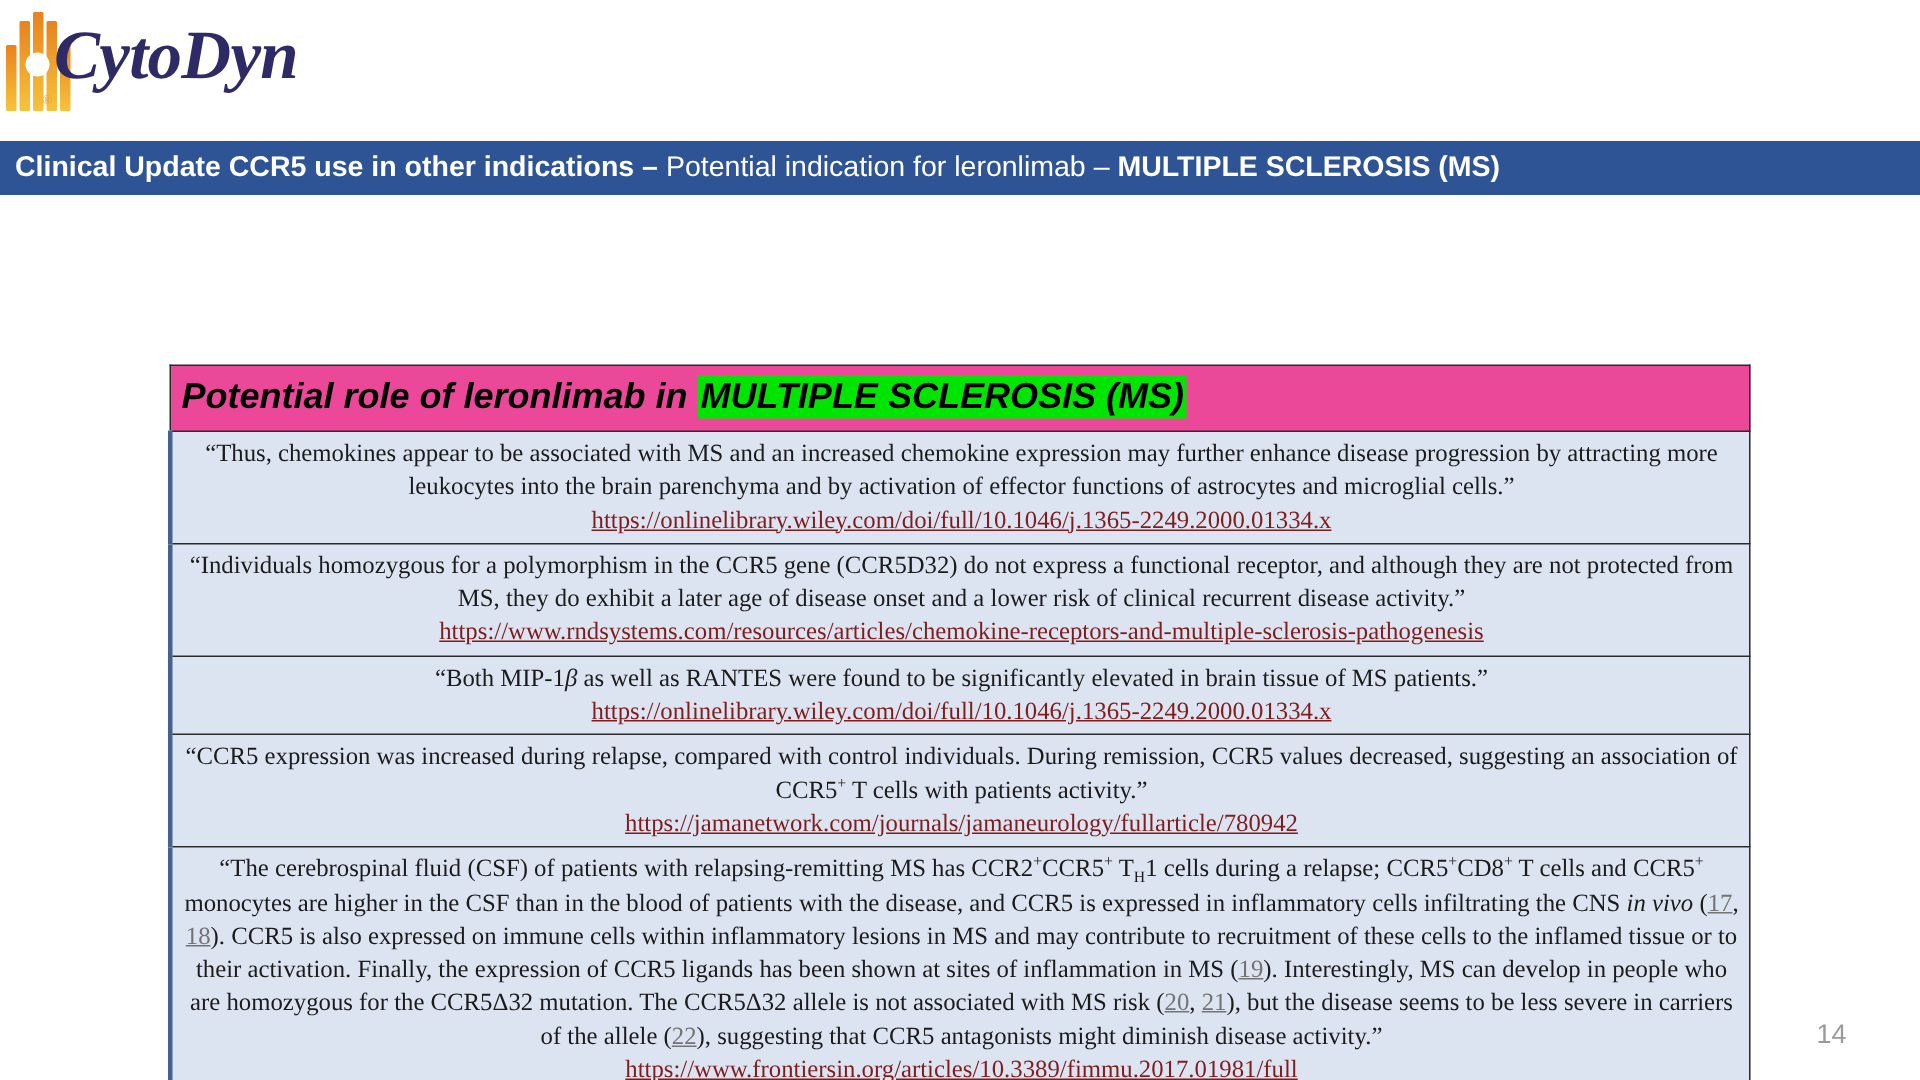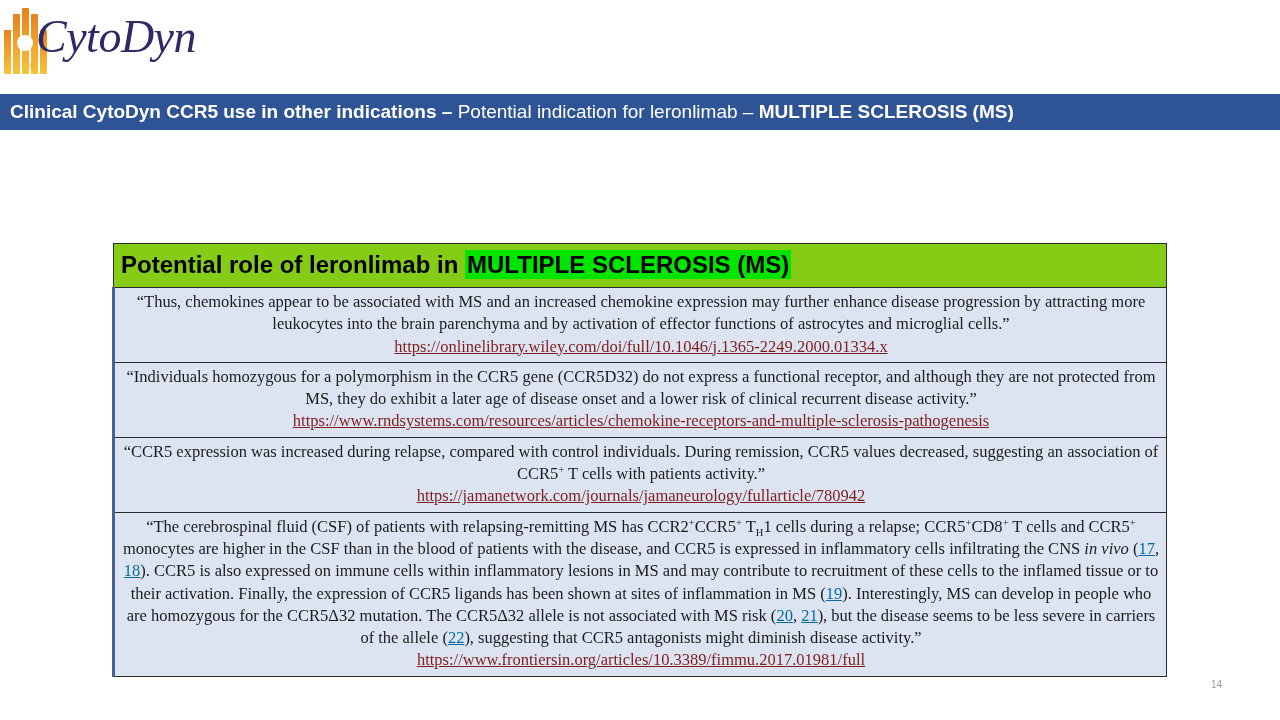--- a/index.html
+++ b/index.html
@@ -53,21 +53,21 @@
     font-size: 9px;
     color: #E6A33A;
     line-height: 1;
   }
   #logo-word {
     position: absolute;
     left: 36px;
     top: 8px;
     font-family: "Liberation Serif", serif;
     font-style: italic;
-    font-weight: normal;
+    font-weight: bold;
     font-size: 46px;
     letter-spacing: -0.5px;
     color: #2E2A66;
     line-height: 58px;
     white-space: nowrap;
   }
 
   
   #banner {
     position: absolute;
@@ -101,23 +101,24 @@
     width: 1055px;
     border-collapse: collapse;
     table-layout: fixed;
   }
   #content-table td {
     border: 1.5px solid #2b2b2b;
     vertical-align: top;
     padding: 0;
   }
   #title-cell {
-    background: #84cc16;
+    background: #ec4899;
     height: 43px;
     padding: 0 0 0 7px !important;
+    font-style: italic;
   }
   #title-line {
     font-size: 24px;
     font-weight: bold;
     color: #000000;
     line-height: 41px;
     white-space: nowrap;
   }
   #title-line .hl {
     background: #00E500;
@@ -132,42 +133,42 @@
     font-size: 16.5px;
     line-height: 22.3px;
     color: #1b1b1b;
     text-align: center;
   }
   .data-cell .lnk {
     color: #7f1d1d;
     text-decoration: underline;
   }
   .data-cell .reflink {
-    color: #0369a1;
+    color: #737373;
   }
   .data-cell i {
     font-style: italic;
   }
   .data-cell sup {
     font-size: 10.5px;
     vertical-align: super;
     line-height: 0;
   }
   .data-cell sub {
     font-size: 10.5px;
     vertical-align: sub;
     line-height: 0;
   }
 
   
   #page-number {
     position: absolute;
     left: 1211px;
     top: 679px;
-    font-size: 10px;
+    font-size: 18px;
     color: #9a9a9a;
     font-family: "Liberation Sans", sans-serif;
   }
 </style>
 </head>
 <body>
 
 <div id="logo-area">
   <div id="logo-mark">
     <div class="logo-bar" style="left:0px;height:44px;background:linear-gradient(to bottom,#E8821E,#F6C33C);"></div>
@@ -176,40 +177,43 @@
     <div class="logo-bar" style="left:27px;height:60px;background:linear-gradient(to bottom,#E8821E,#F6C33C);"></div>
     <div class="logo-bar" style="left:36px;height:44px;background:linear-gradient(to bottom,#E8821E,#F6C33C);"></div>
     <div id="logo-circle"></div>
   </div>
   <div id="logo-reg">®</div>
   <div id="logo-word">CytoDyn</div>
 </div>
 
 <div id="banner">
   <div id="banner-text">
-    <span class="b">Clinical CytoDyn CCR5 use in other indications </span><span class="b">– </span><span class="n">Potential indication for leronlimab </span><span class="n">– </span><span class="b">MULTIPLE SCLEROSIS (MS)</span>
+    <span class="b">Clinical Update CCR5 use in other indications </span><span class="b">– </span><span class="n">Potential indication for leronlimab </span><span class="n">– </span><span class="b">MULTIPLE SCLEROSIS (MS)</span>
   </div>
 </div>
 
 <table id="content-table">
   <tbody>
       <tr>
     <td id="title-cell">
       <div id="title-line"><span>Potential role of leronlimab in </span><span class="hl">MULTIPLE SCLEROSIS (MS)</span></div>
     </td>
   </tr>
 
   <tr>
     <td class="data-cell"><span>“Thus, chemokines appear to be associated with MS and an increased chemokine expression may further enhance disease progression by attracting more leukocytes into the brain parenchyma and by activation of effector functions of astrocytes and microglial cells.”</span><br><a class="lnk" href="#">https://onlinelibrary.wiley.com/doi/full/10.1046/j.1365-2249.2000.01334.x</a></td>
   </tr>
 
   <tr>
     <td class="data-cell"><span>“Individuals homozygous for a polymorphism in the CCR5 gene (CCR5D32) do not express a functional receptor, and although they are not protected from MS, they do exhibit a later age of disease onset and a lower risk of clinical recurrent disease activity.”</span><br><a class="lnk" href="#">https://www.rndsystems.com/resources/articles/chemokine-receptors-and-multiple-sclerosis-pathogenesis</a></td>
   </tr>
 
+  <tr>
+    <td class="data-cell"><span>“Both MIP-1</span><i>β</i><span> as well as RANTES were found to be significantly elevated in brain tissue of MS patients.”</span><br><a class="lnk" href="#">https://onlinelibrary.wiley.com/doi/full/10.1046/j.1365-2249.2000.01334.x</a></td>
+  </tr>
 
   <tr>
     <td class="data-cell"><span>“CCR5 expression was increased during relapse, compared with control individuals. During remission, CCR5 values decreased, suggesting an association of CCR5</span><sup>+</sup><span> T cells with patients activity.”</span><br><a class="lnk" href="#">https://jamanetwork.com/journals/jamaneurology/fullarticle/780942</a></td>
   </tr>
 
   <tr>
     <td class="data-cell"><span>“The cerebrospinal fluid (CSF) of patients with relapsing-remitting MS has CCR2</span><sup>+</sup><span>CCR5</span><sup>+</sup><span> T</span><sub>H</sub><span>1 cells during a relapse; CCR5</span><sup>+</sup><span>CD8</span><sup>+</sup><span> T cells and CCR5</span><sup>+</sup><span> monocytes are higher in the CSF than in the blood of patients with the disease, and CCR5 is expressed in inflammatory cells infiltrating the CNS </span><i>in vivo</i><span> (</span><a class="reflink" href="#">17</a><span>, </span><a class="reflink" href="#">18</a><span>). CCR5 is also expressed on immune cells within inflammatory lesions in MS and may contribute to recruitment of these cells to the inflamed tissue or to their activation. Finally, the expression of CCR5 ligands has been shown at sites of inflammation in MS (</span><a class="reflink" href="#">19</a><span>). Interestingly, MS can develop in people who are homozygous for the CCR5Δ32 mutation. The CCR5Δ32 allele is not associated with MS risk (</span><a class="reflink" href="#">20</a><span>, </span><a class="reflink" href="#">21</a><span>), but the disease seems to be less severe in carriers of the allele (</span><a class="reflink" href="#">22</a><span>), suggesting that CCR5 antagonists might diminish disease activity.”</span><br><a class="lnk" href="#">https://www.frontiersin.org/articles/10.3389/fimmu.2017.01981/full</a></td>
   </tr>
 </tbody>
   </table>

